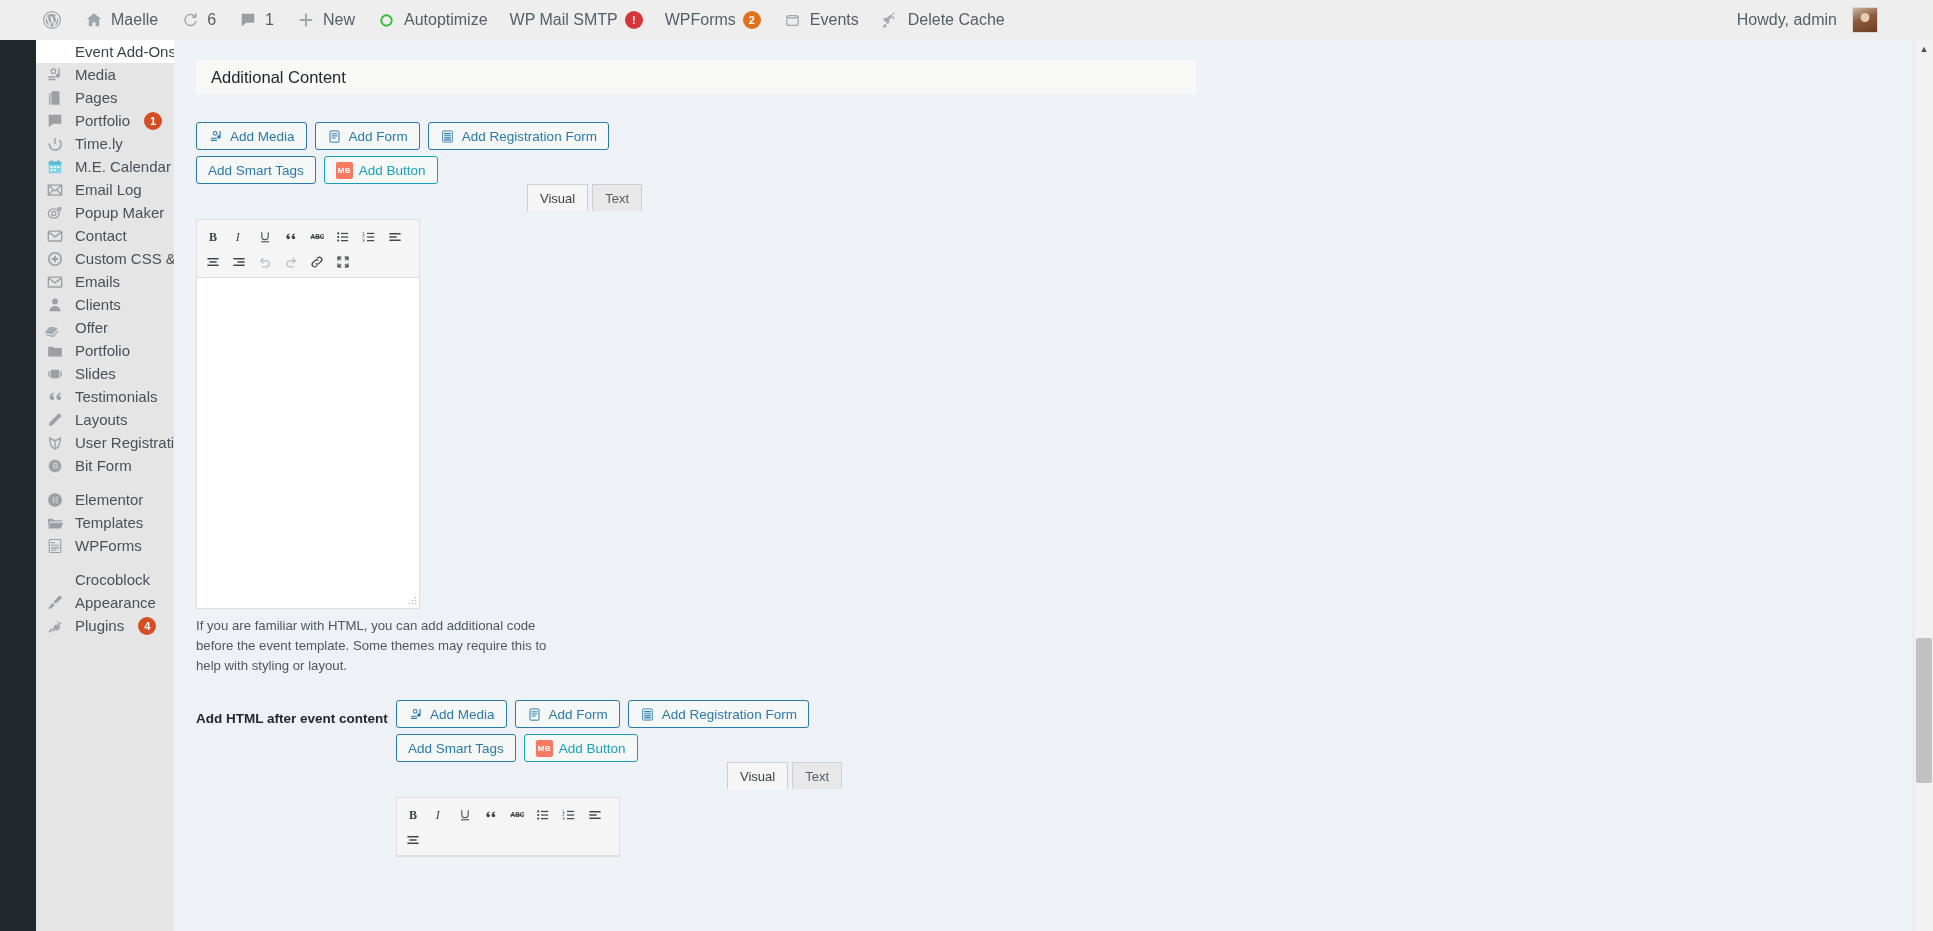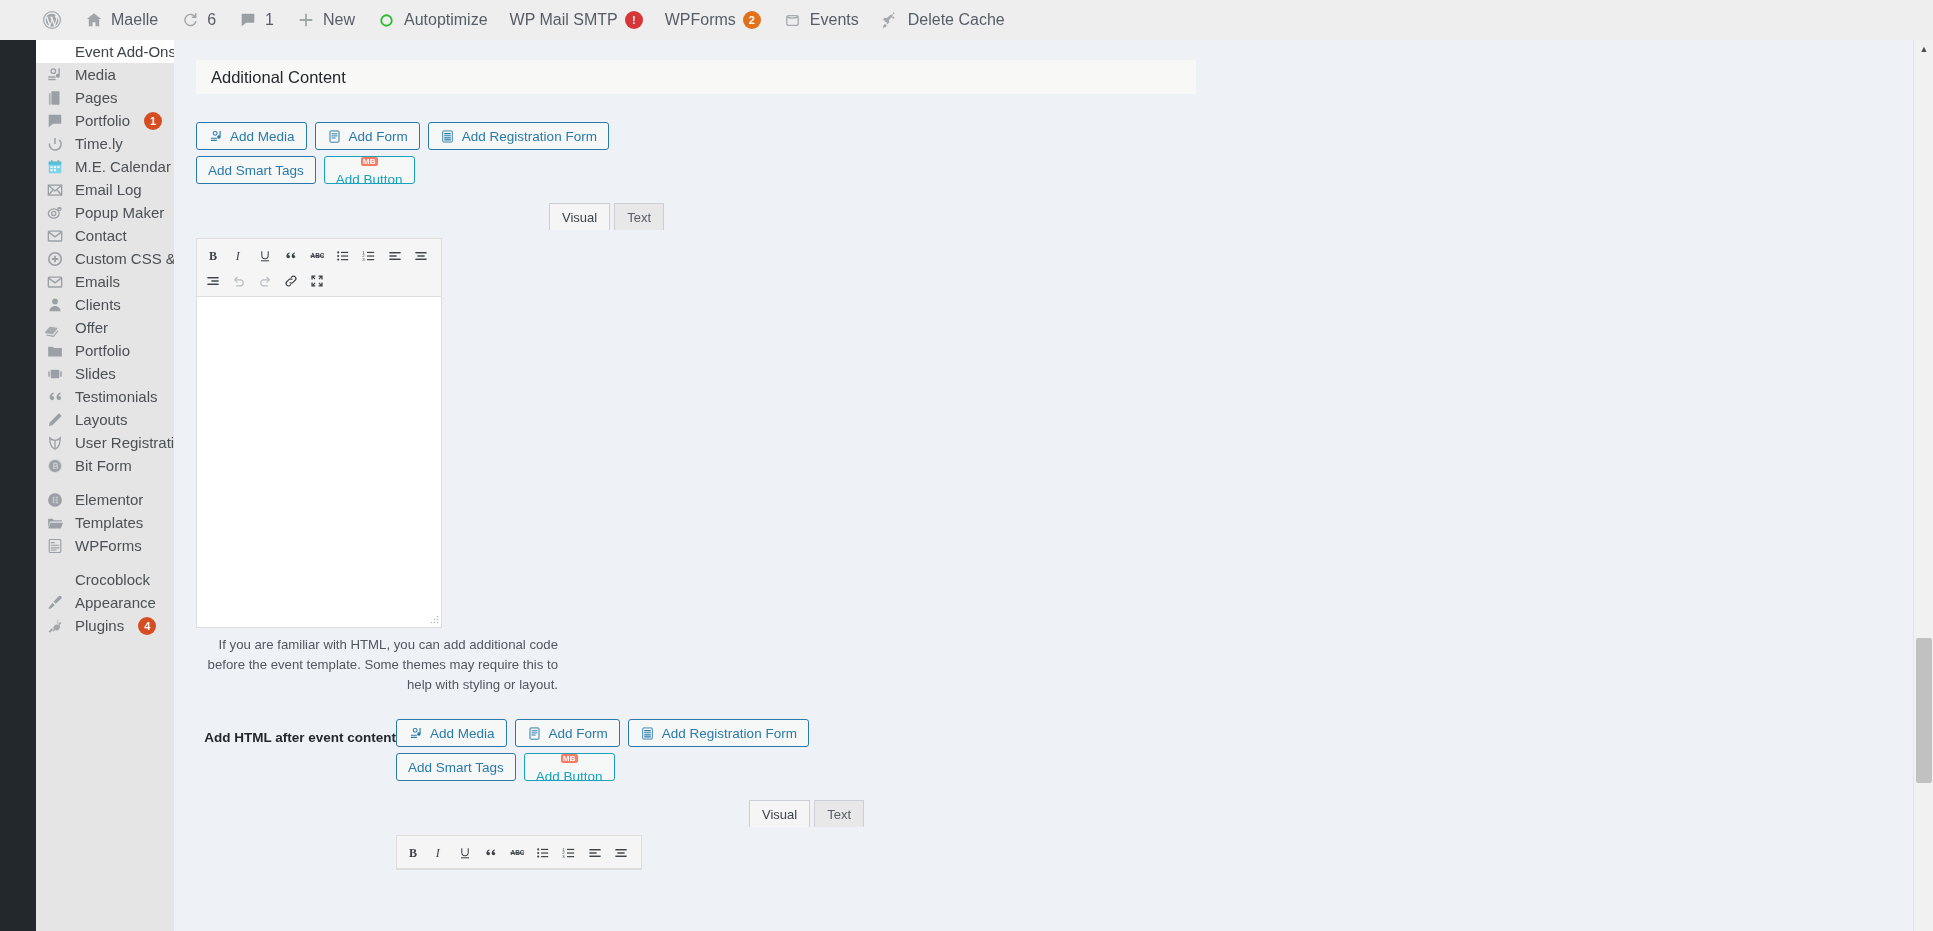--- a/index.html
+++ b/index.html
@@ -79,21 +79,20 @@
     border-radius: 9px; background: #d54e21; color: #fff;
     font-size: 11px; font-weight: bold;
   }
   .menu-gap { height: 11px; }
 
   
   #main {
     position: absolute; top: 40px; left: 174px; right: 20px; bottom: 0;
     background: #eef2f7;
     overflow: hidden;
-    text-align: right;
   }
   #content { position: relative; padding: 20px 0 0 22px; }
 
   .panel-header {
     width: 1000px; height: 34px;
     background: #f8f8f7;
     display: flex; align-items: center;
     padding-left: 15px;
     font-size: 16.5px; color: #23282d;
   }
@@ -111,32 +110,32 @@
   .btn-row + .btn-row { margin-top: 6px; }
   .mbtn {
     display: inline-flex; align-items: center; gap: 6px;
     height: 28px; padding: 0 11px;
     border: 1px solid #2a7aaa;
     background: #f6f7f7;
     border-radius: 3px;
     font-size: 13.5px; color: #2a7aaa;
     cursor: pointer; white-space: nowrap;
   }
-  .mbtn.teal { border-color: #17a2bb; color: #17a2bb; flex-direction: column; }
+  .mbtn.teal { border-color: #17a2bb; color: #17a2bb; }
   .mbtn-ico { width: 16px; height: 16px; display: inline-flex; align-items: center; justify-content: center; }
   .mbtn-ico svg { display: block; }
   .mb-chip {
     width: 17px; height: 17px; background: #f97a63; color: #fff;
     border-radius: 2px; font-size: 8px; font-weight: bold;
     display: inline-flex; align-items: center; justify-content: center;
     letter-spacing: .3px;
   }
 
   
-  .editor-wrap { width: 246px; margin-top: 19px; }
+  .editor-wrap { width: 224px; }
   .ed-tabs { display: flex; justify-content: flex-end; gap: 4px; margin-right: -222px; }
   .ed-tab {
     height: 27px; padding: 0 12px;
     display: inline-flex; align-items: center;
     font-size: 13px; color: #555d66;
     border: 1px solid #ccd0d4; background: #e8e8e8;
     border-bottom: none;
     cursor: pointer;
   }
   .ed-tab.active { background: #f5f5f5; color: #3c434a; }
@@ -266,20 +265,26 @@
     <div class="ab-item">
       <span class="ab-icon">
         <svg width="19" height="19" viewBox="0 0 20 20" fill="#a5aaaf">
           <path d="M14.8 3.2c-2.6-.3-5.1.7-6.9 2.6L6.3 7.4l-2-.3c-.4 0-.8.1-1 .4l-1.5 2 2.6.7-.5.6 1.1 1.1.6-.5.7 2.6 2-1.5c.3-.2.4-.6.4-1l-.3-2 1.6-1.6c1.9-1.8 2.9-4.3 2.6-6.9zM11.7 7a1.2 1.2 0 112.4 0 1.2 1.2 0 01-2.4 0zM3.2 14.3c-.9.9-1.1 3.3-1.1 3.3s2.4-.2 3.3-1.1c.6-.6.6-1.6 0-2.2-.6-.6-1.6-.6-2.2 0z"></path>
         </svg>
       </span>
       <span>Delete Cache</span>
     </div>
   </div>
 
+  <div class="ab-right">
+    <div class="ab-item">
+      <span>Howdy, admin</span>
+      <span class="ab-avatar"></span>
+    </div>
+  </div>
 </div>
 
 <div id="sidebar">
   <div id="sidebar-inner">
       <div class="menu-item current no-icon">
         <span class="mi-label">Event Add-Ons</span>
       </div>
       <div class="menu-item">
         <span class="mi-icon">
           <svg width="18" height="18" viewBox="0 0 20 20" fill="currentColor">

